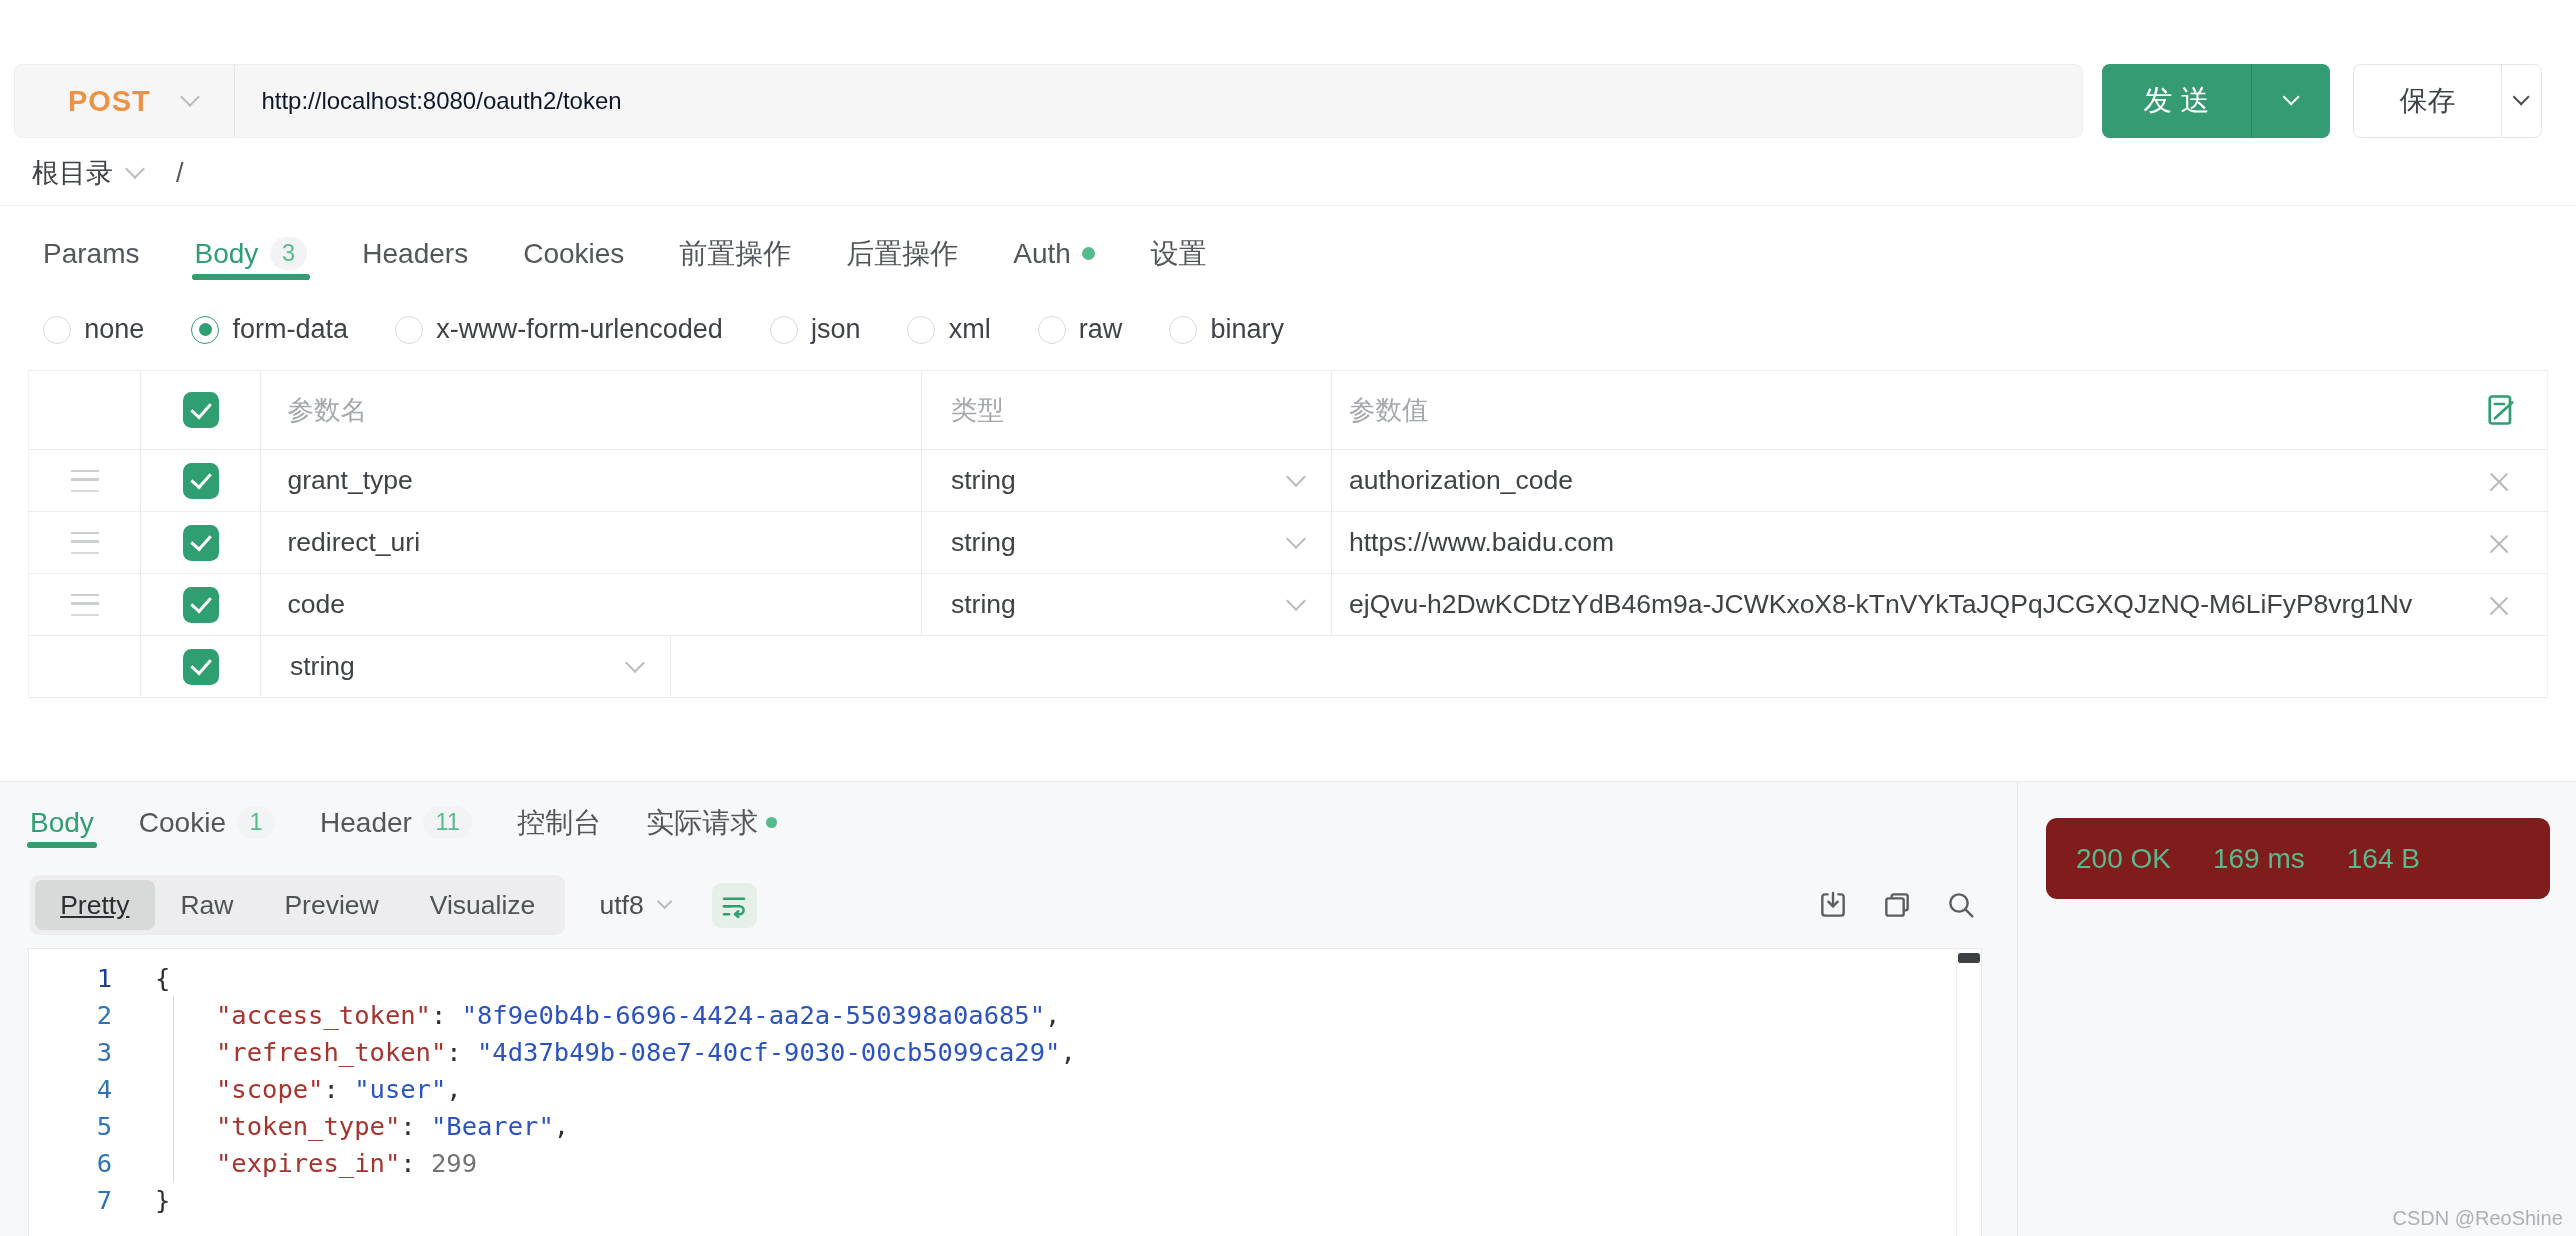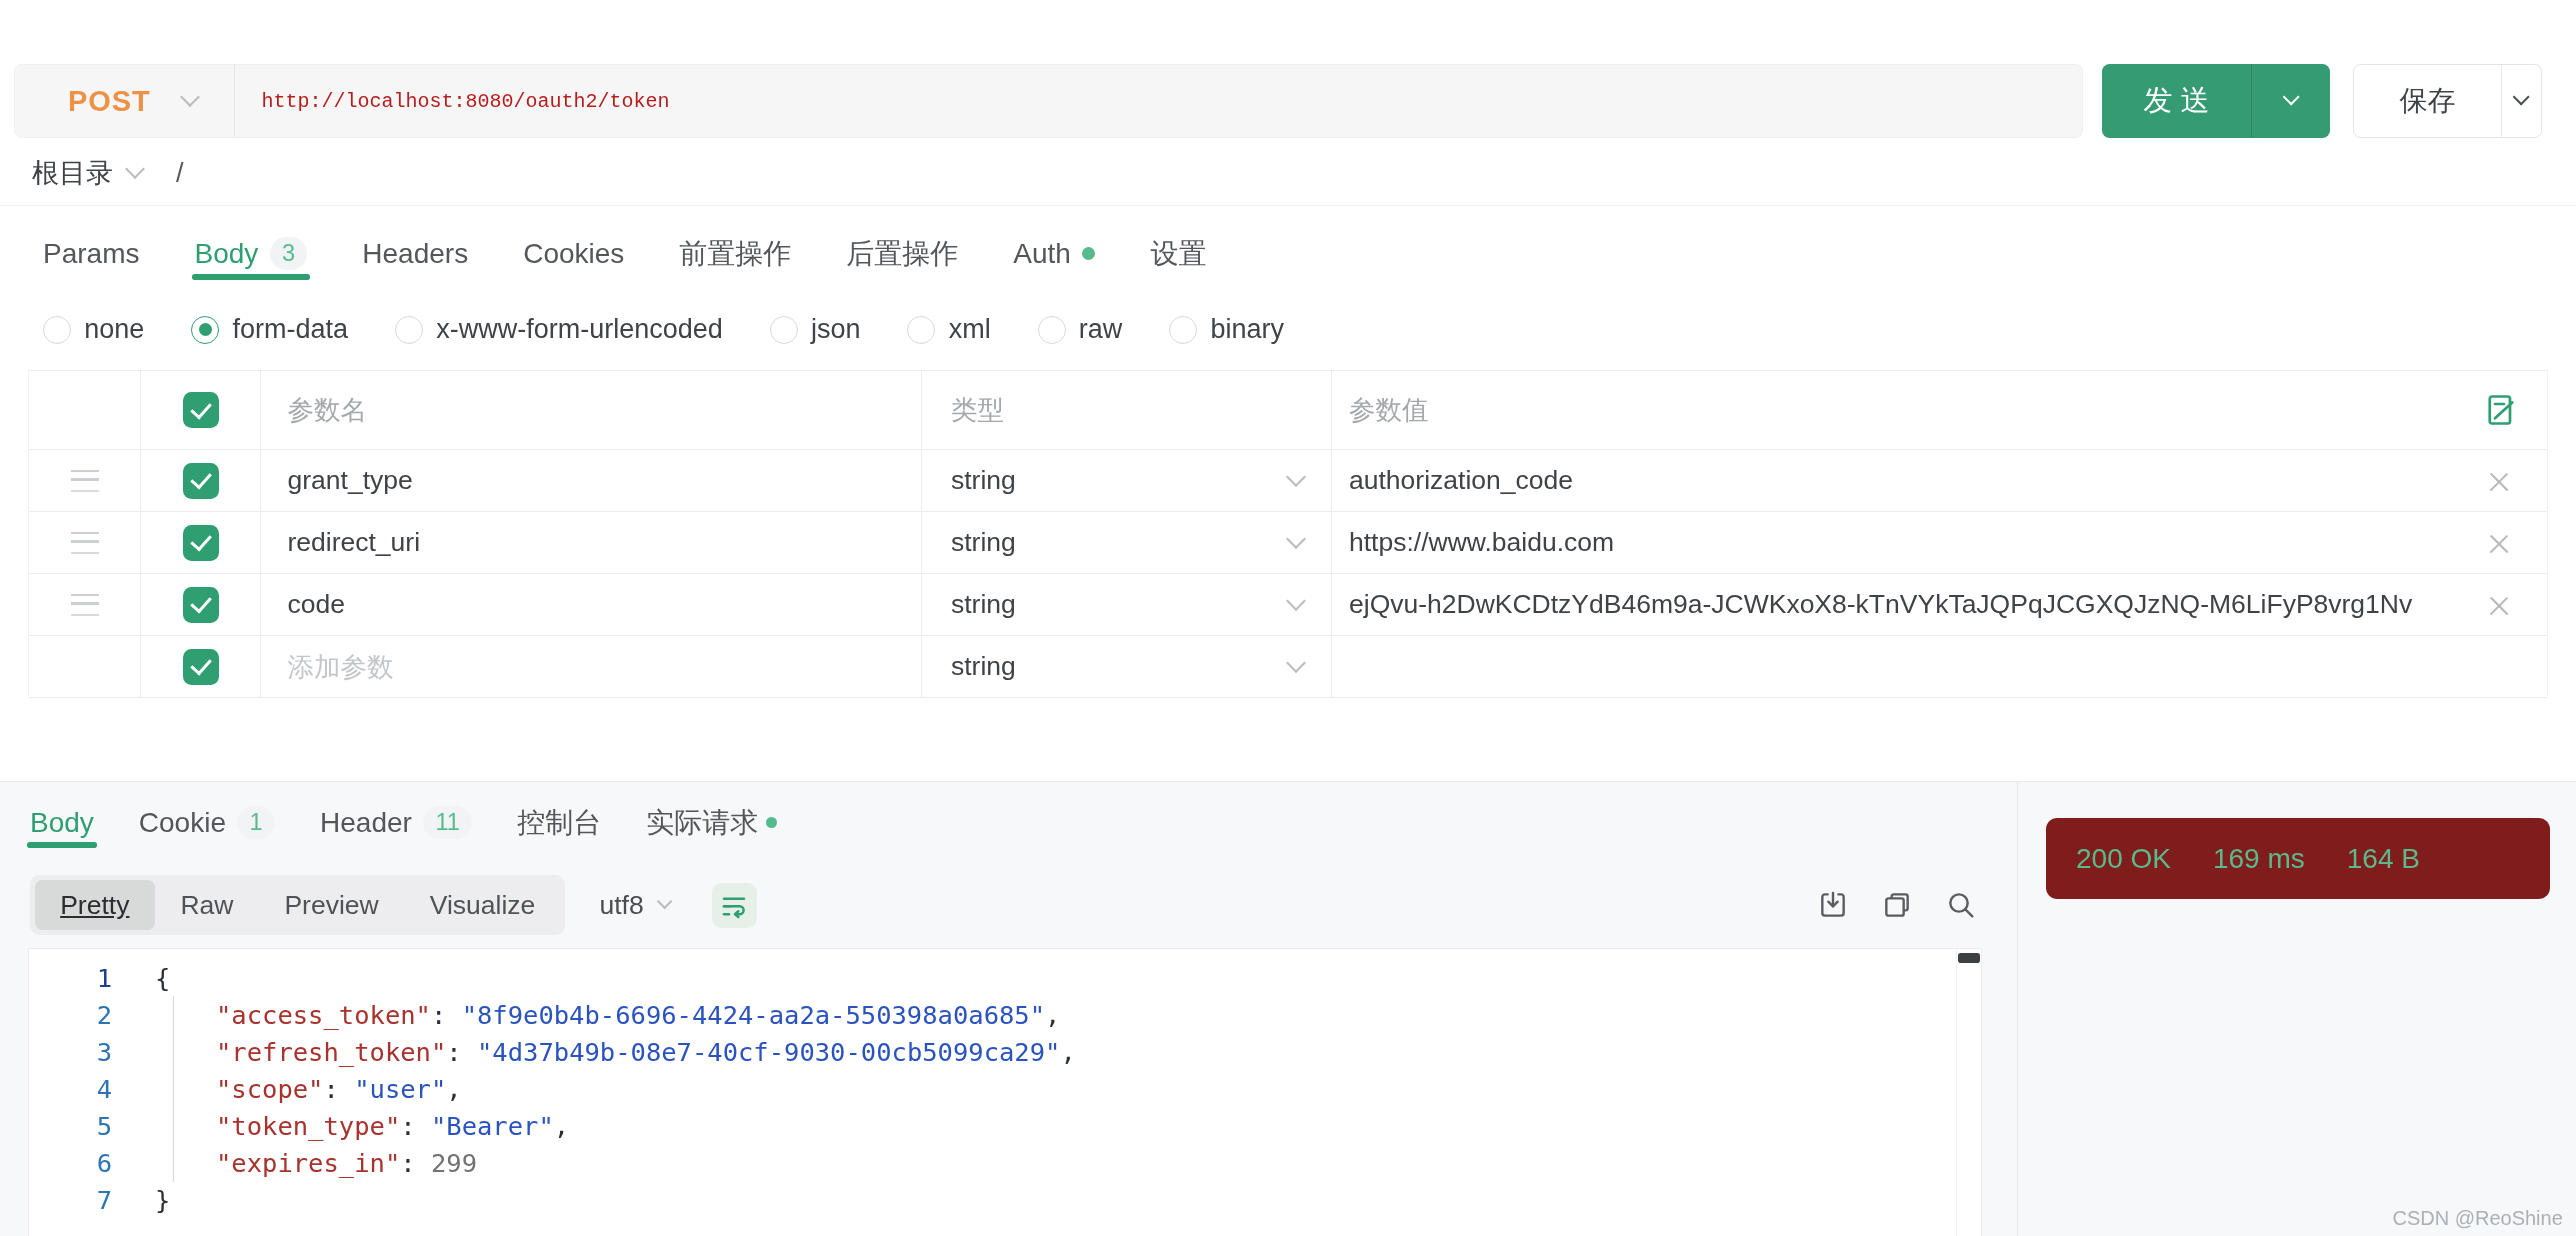--- a/index.html
+++ b/index.html
@@ -10,21 +10,21 @@
   .top-section { position:absolute; inset:0 0 455px 0; background:#fff; }
 
   .url-row { position:absolute; top:28px; left:14px; right:34px; height:74px; display:flex;margin-top:36px; }
   .url-bar { flex:1; display:flex; align-items:center; background:#f6f6f7;
     border:0.9px solid #efeff1; border-radius:7.6px; overflow:hidden; }
   .method-select { width:219px; height:100%; display:flex; align-items:center;
     padding-left:53px; cursor:pointer; flex-shrink:0; }
   .method-label { font-size:29px; font-weight:bold; color:#ed9245; letter-spacing:0.9px; }
   .method-select .chev { margin-left:32px; }
   .url-bar .vdiv { width:0.9px; align-self:stretch; background:#e3e4e6; }
-  .url-input { flex:1; padding-left:26.5px; font-size:20px; color:#b91c1c; white-space:nowrap; overflow:hidden;font-family:Liberation Mono, monospace; }
+  .url-input { flex:1; padding-left:26.5px; font-size:24px; color:#0f172a; white-space:nowrap; overflow:hidden; }
 
   .send-btn { width:228px; margin-left:19px; display:flex; background:#359b73; border-radius:7.6px; overflow:hidden; }
   .send-main { width:149px; display:flex; align-items:center; justify-content:center;
     color:#fff; font-size:29px; cursor:pointer; }
   .send-drop { flex:1; display:flex; align-items:center; justify-content:center;
     border-left:0.9px solid #2d8764; cursor:pointer; }
   .save-btn { width:189px; margin-left:23px; display:flex; background:#fff;
     border:0.9px solid #e2e4e6; border-radius:7.6px; overflow:hidden; }
   .save-main { width:147px; display:flex; align-items:center; justify-content:center;
     color:#3f4347; font-size:28px; cursor:pointer; }
@@ -328,23 +328,20 @@
       <div class="cell c-value">
         <span class="cell-text">ejQvu-h2DwKCDtzYdB46m9a-JCWKxoX8-kTnVYkTaJQPqJCGXQJzNQ-M6LiFyP8vrg1Nv</span>
         <span class="remove-x"></span>
       </div>
     </div>
 
     <div class="t-row">
       <div class="cell c-drag"></div>
       <div class="cell c-check">
         <span class="checkbox"></span>
-      </div>
-      <div class="cell c-name">
-        <span class="cell-text ph">添加参数</span>
       </div>
       <div class="cell c-type">
         <span class="cell-text">string</span>
         <span class="chev"></span>
       </div>
       <div class="cell c-value"></div>
     </div>
 
   </div>
 </div>

